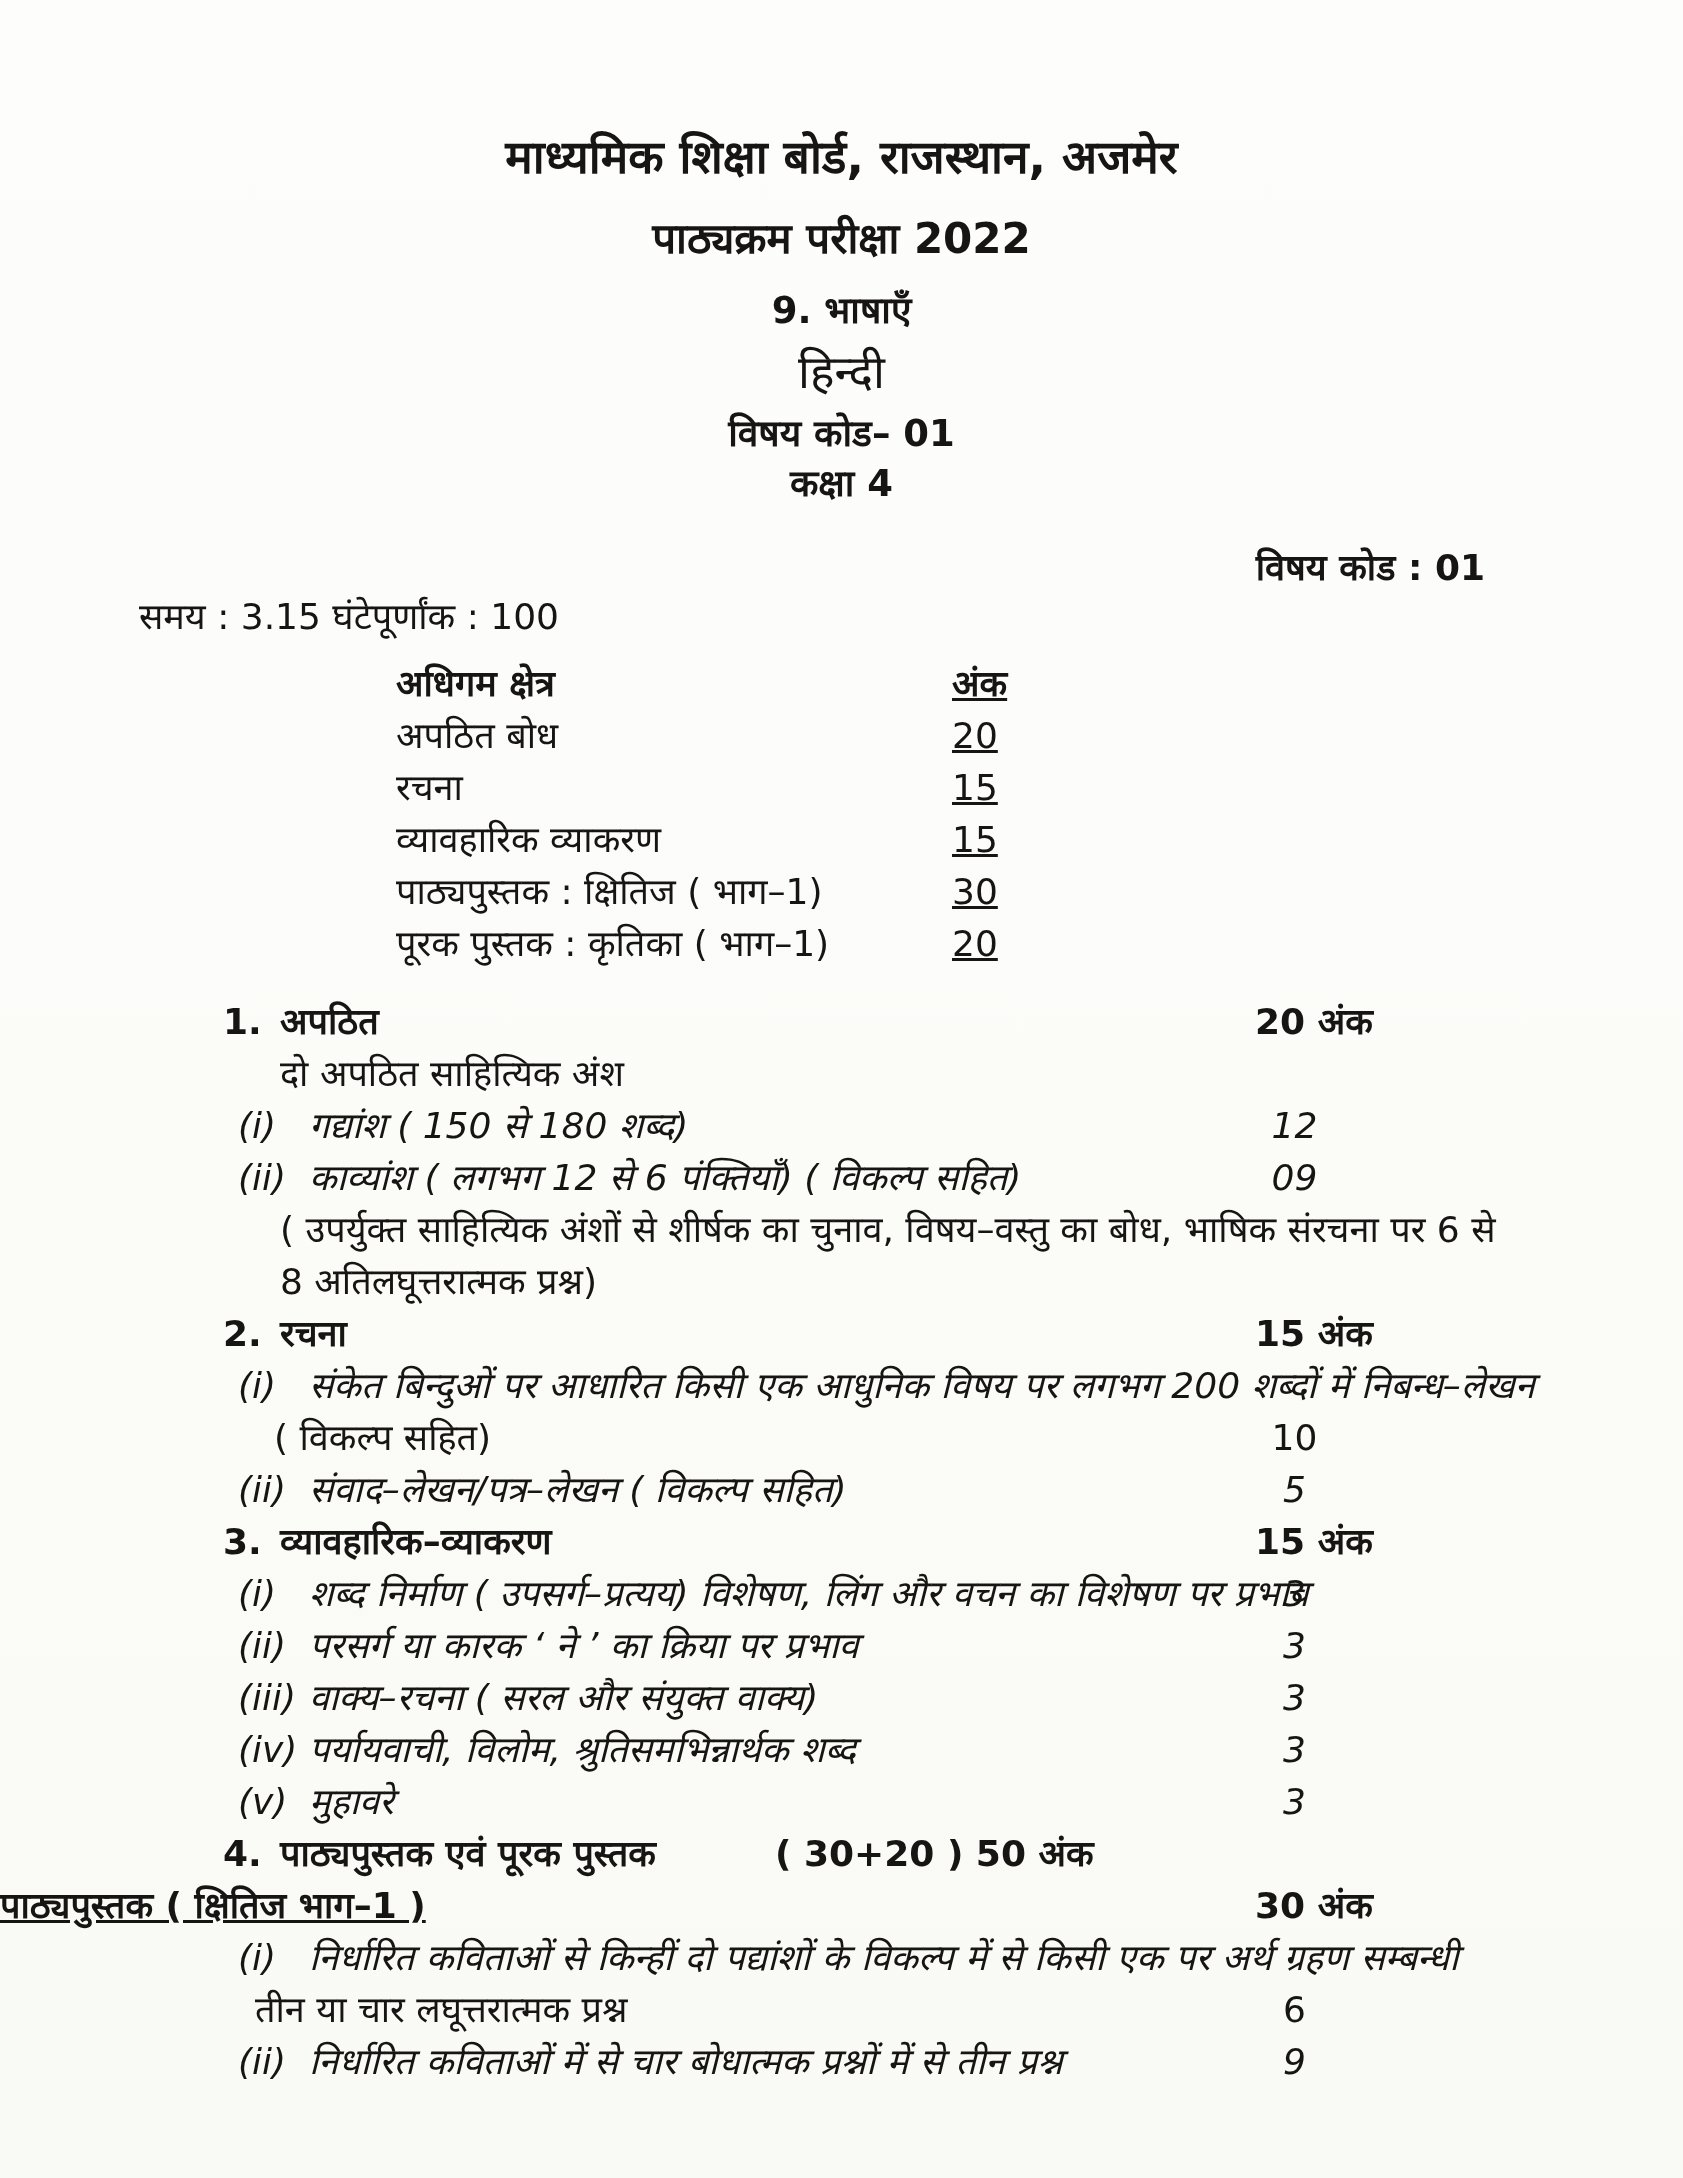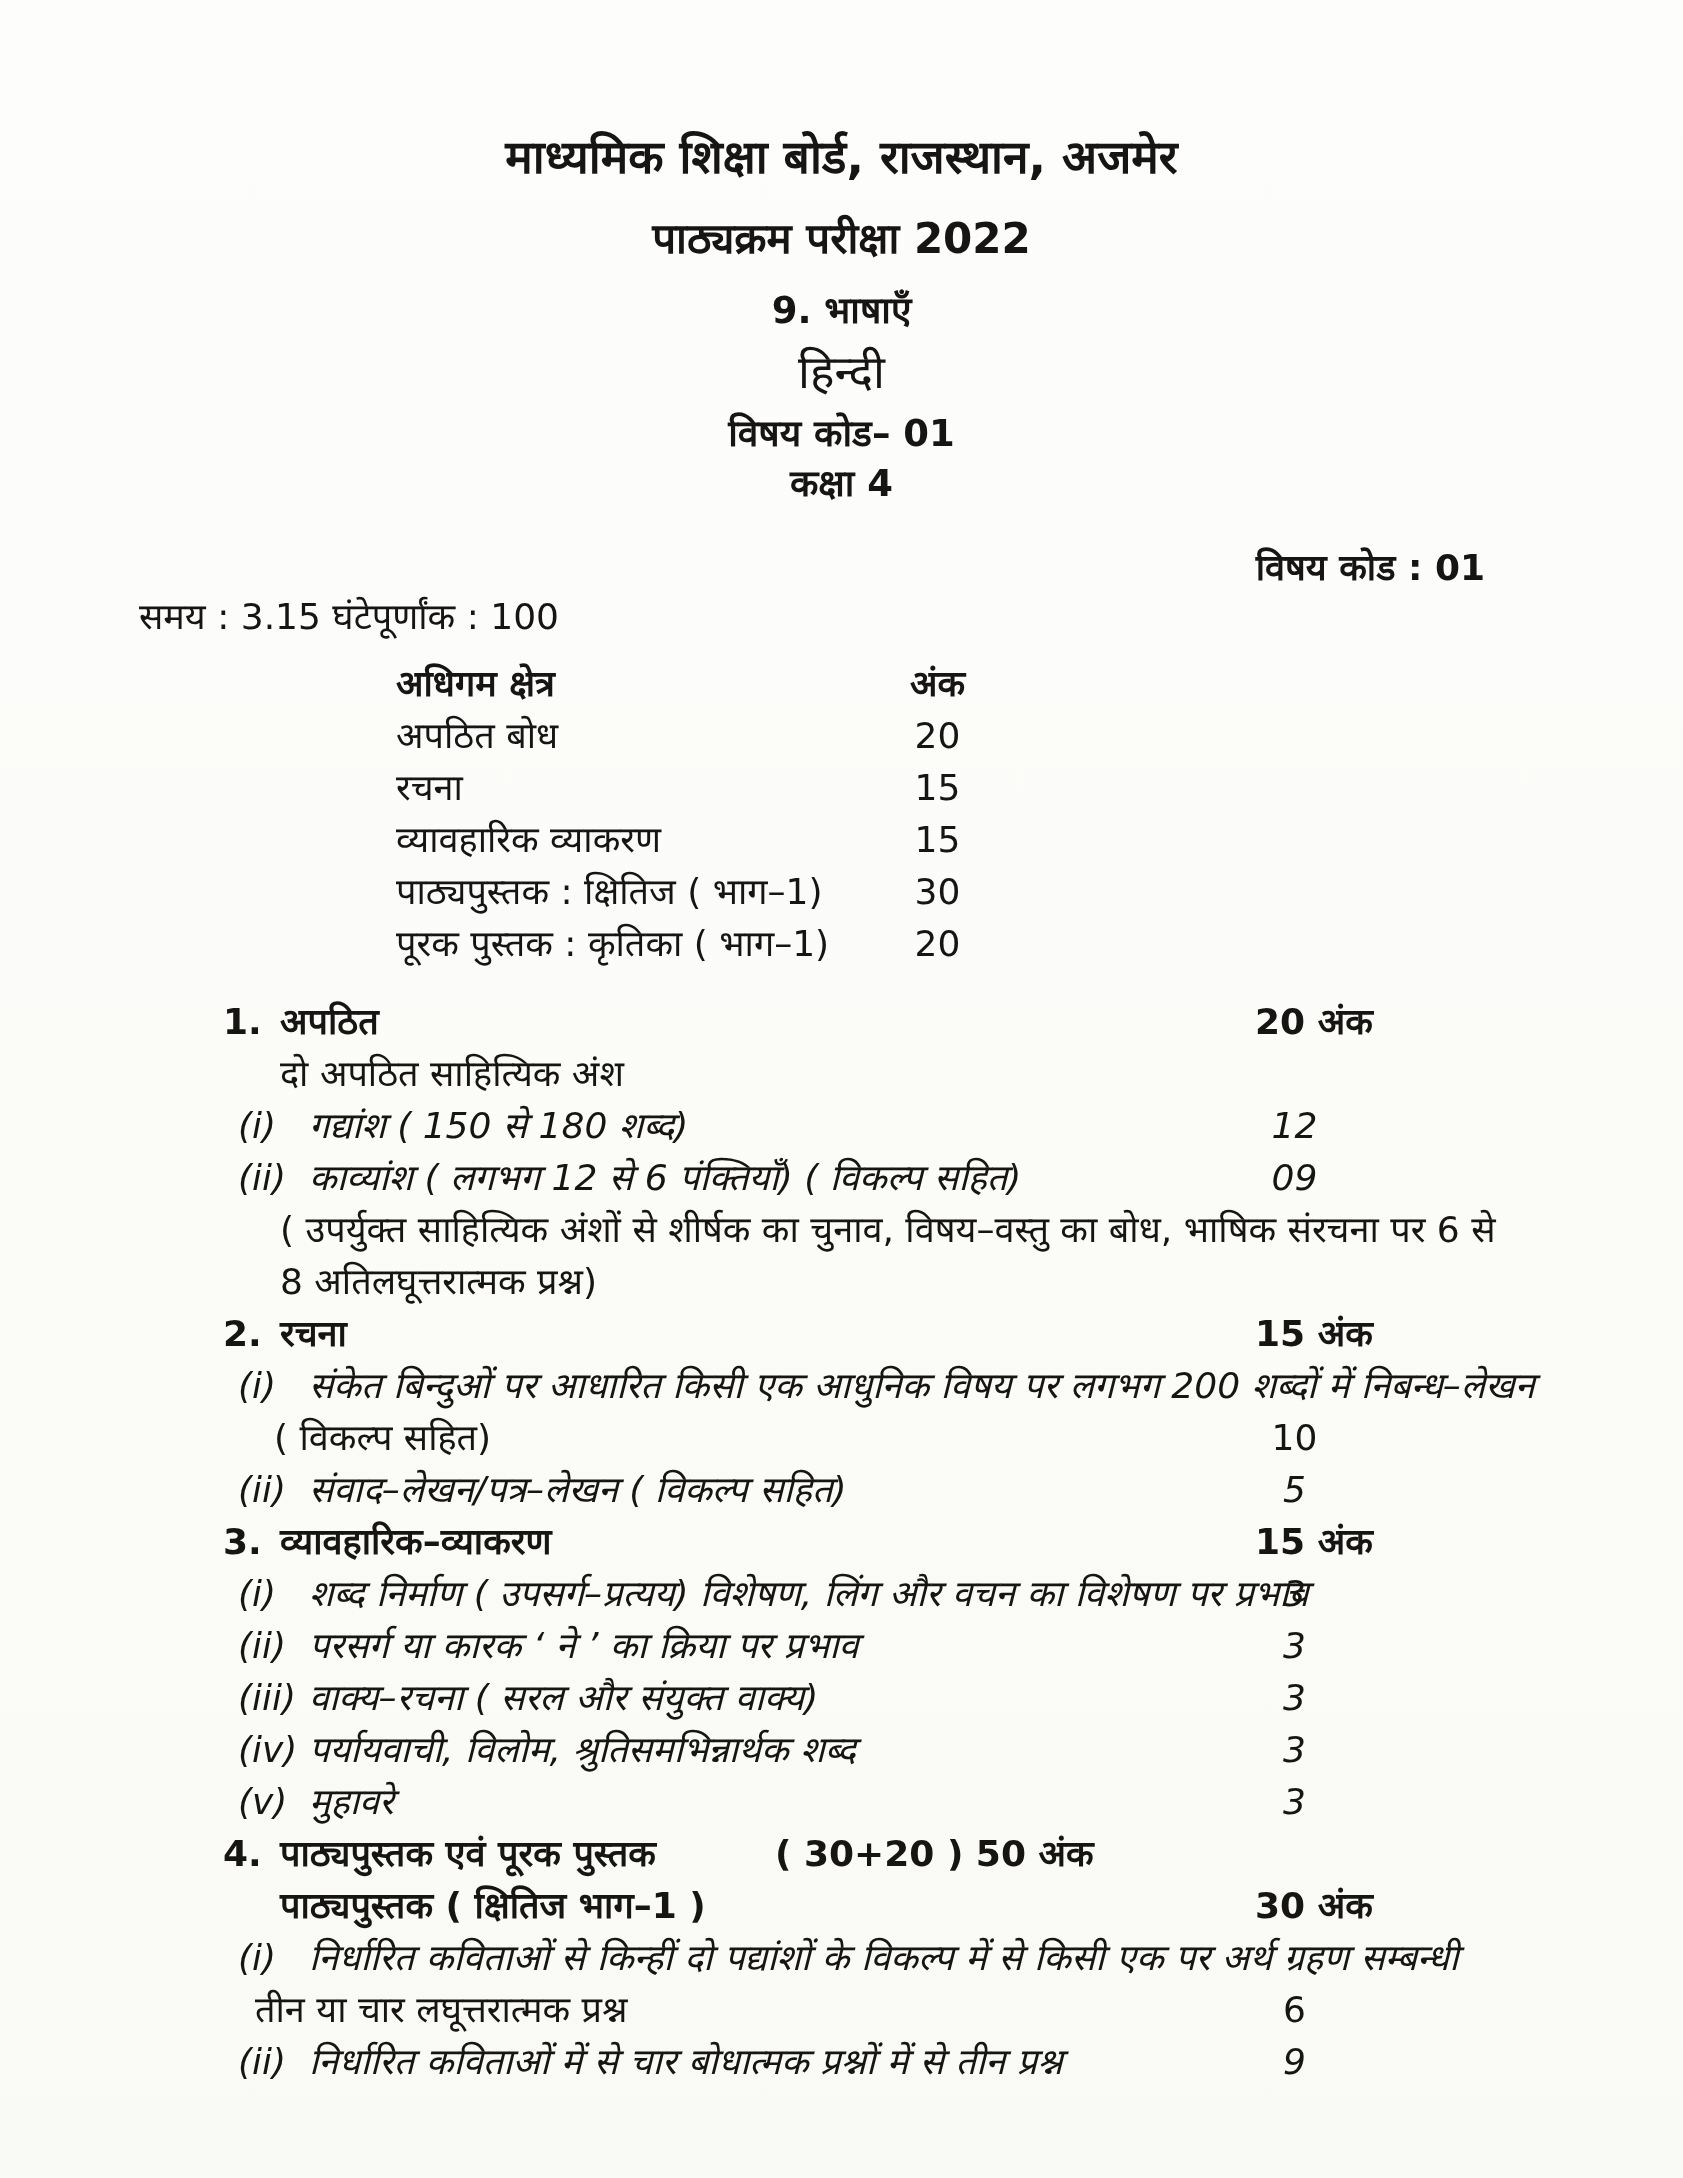--- a/index.html
+++ b/index.html
@@ -24,37 +24,37 @@
   .t-subject{font-size:46px;line-height:55px;font-weight:normal;margin-top:10px;}
   .t-code{font-size:37px;line-height:48px;font-weight:bold;margin-top:10px;}
   .t-class{font-size:37px;line-height:48px;font-weight:bold;margin-top:2px;}
   
   .meta{margin-top:36px;font-size:36px;}
   .meta-right{text-align:right;padding-right:198px;line-height:48px;font-weight:bold;}
   .meta-flex{display:flex;justify-content:flex-start;padding:0 120px 0 139px;line-height:50px;font-weight:normal;}
   
   .wtable{margin-top:16px;font-size:36px;}
   .wrow{position:relative;line-height:52px;padding-left:396px;}
-  .wmarks{position:absolute;left:902px;width:71px;text-align:center;top:0;}
+  .wmarks{position:absolute;left:952px;width:71px;top:0;text-decoration:underline;}
   
   .sections{margin-top:26px;font-size:36px;}
   .row{position:relative;line-height:52px;}
   .row.head{padding-left:223px;}
   .row.head .num{display:inline-block;width:57px;}
   .row.plain{padding-left:280px;}
   .row.item{padding-left:238px;font-style:italic;}
   .row.item .ilabel{display:inline-block;width:71px;}
   .row.cont{padding-left:274px;}
   .row.cont2{padding-left:255px;}
   .para{width:1247px;}
   .marks{position:absolute;top:0;}
   .mk-label{left:1255px;font-weight:bold;}
   .mk-num{left:1259px;width:71px;text-align:center;}
   .mid-marks{position:absolute;left:775px;top:0;font-weight:bold;}
-  .subhead{padding-left:280px;font-weight:bold;}
+  .subhead{font-weight:bold;text-decoration:underline;}
 </style>
 </head>
 <body>
 
 <div class="page">
 
   <header class="titles">
     <div class="t-board">माध्यमिक शिक्षा बोर्ड, राजस्थान, अजमेर</div>
     <div class="t-exam">पाठ्यक्रम परीक्षा 2022</div>
     <div class="t-group">9. भाषाएँ</div>

